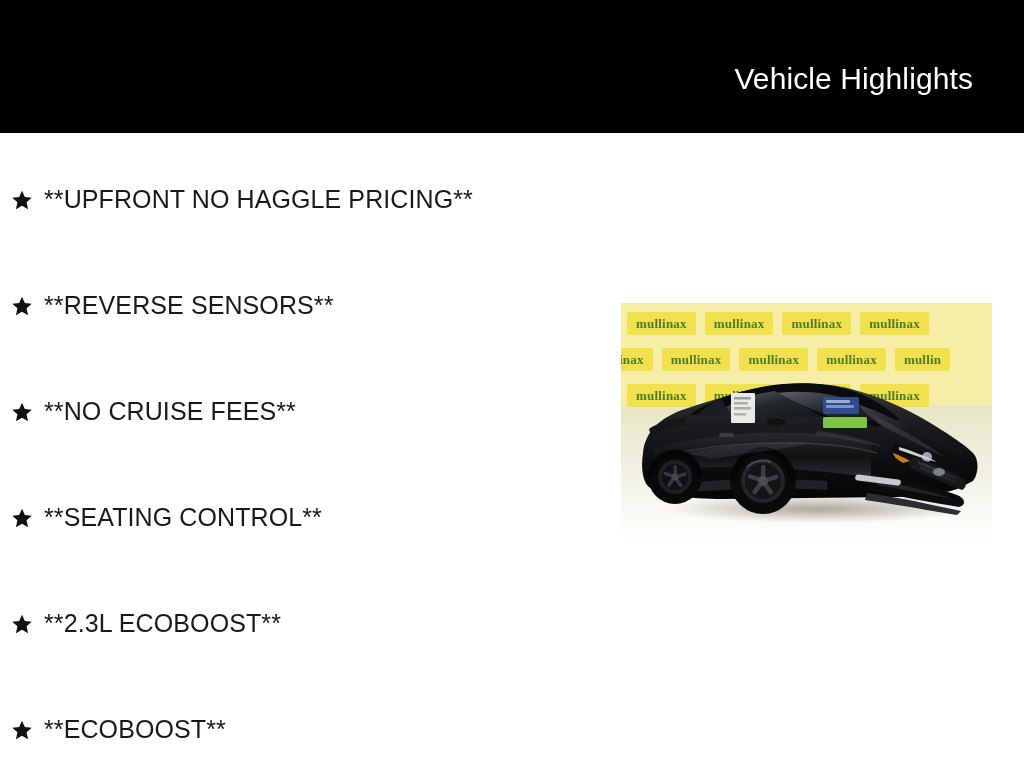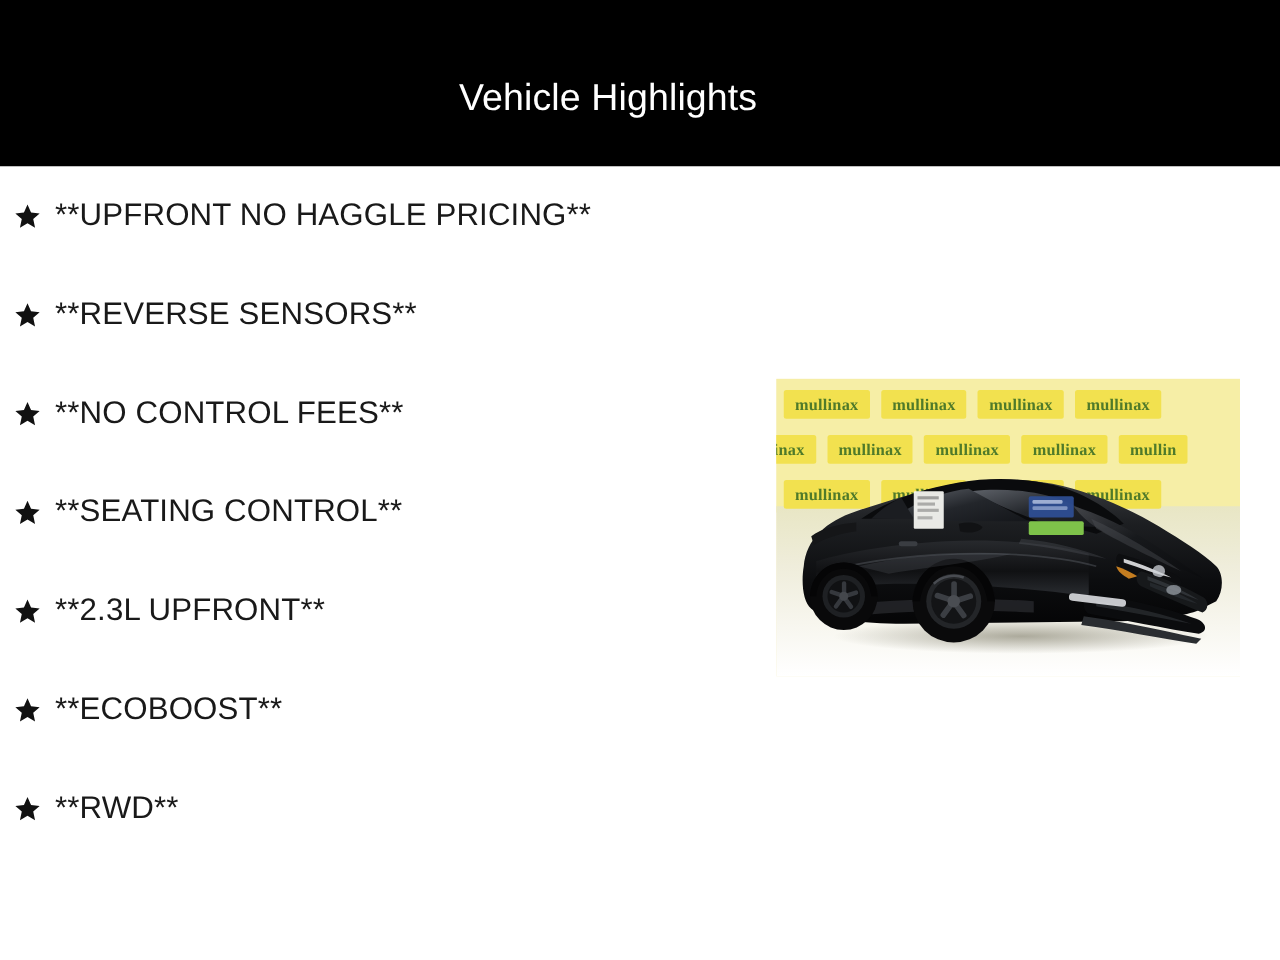--- a/index.html
+++ b/index.html
@@ -9,21 +9,21 @@
     font-family:"Liberation Sans", sans-serif;
     overflow:hidden;
   }
   .page { position:relative; width:1024px; height:768px; background:#ffffff; }
 
   
   .header-banner {
     position:absolute; left:0; top:0;
     width:1024px; height:133px;
     background:#000000;
-    display:flex; align-items:center; justify-content:center;
+    display:flex; align-items:center; justify-content:flex-end;
   }
   .header-title {
     color:#ffffff;
     font-size:30px;
     font-weight:400;
     letter-spacing:0.1px;
     padding-right:51px;
     padding-top:24px;
     white-space:nowrap;
   }
@@ -32,20 +32,21 @@
   .highlights-list {
     position:absolute; left:0; top:133px;
     width:620px;
     list-style:none;
   }
   .highlight-item {
     display:flex;
     align-items:center;
     height:79px;
     padding-left:11px;
+    margin-top:27px;
   }
   .star-icon {
     flex:0 0 auto;
     width:22px; height:22px;
     margin-right:11px;
     display:block;
     color:#111111;
   }
   .star-icon svg { display:block; width:22px; height:22px; }
   .highlight-label {
@@ -134,40 +135,40 @@
       </span>
       <span class="highlight-label">**REVERSE SENSORS**</span>
     </li>
 
     <li class="highlight-item">
       <span class="star-icon">
         <svg viewBox="0 0 24 24" aria-hidden="true">
             <polygon fill="currentColor" points="12,1.8 15.1,8.7 22.6,9.5 17,14.5 18.6,22 12,18.2 5.4,22 7,14.5 1.4,9.5 8.9,8.7"></polygon>
           </svg>
       </span>
-      <span class="highlight-label">**NO CONTROL FEES**</span>
+      <span class="highlight-label">**NO CRUISE FEES**</span>
     </li>
 
 
     <li class="highlight-item">
       <span class="star-icon">
         <svg viewBox="0 0 24 24" aria-hidden="true">
             <polygon fill="currentColor" points="12,1.8 15.1,8.7 22.6,9.5 17,14.5 18.6,22 12,18.2 5.4,22 7,14.5 1.4,9.5 8.9,8.7"></polygon>
           </svg>
       </span>
       <span class="highlight-label">**SEATING CONTROL**</span>
     </li>
 
     <li class="highlight-item">
       <span class="star-icon">
         <svg viewBox="0 0 24 24" aria-hidden="true">
             <polygon fill="currentColor" points="12,1.8 15.1,8.7 22.6,9.5 17,14.5 18.6,22 12,18.2 5.4,22 7,14.5 1.4,9.5 8.9,8.7"></polygon>
           </svg>
       </span>
-      <span class="highlight-label">**2.3L UPFRONT**</span>
+      <span class="highlight-label">**2.3L ECOBOOST**</span>
     </li>
 
     <li class="highlight-item">
       <span class="star-icon">
         <svg viewBox="0 0 24 24" aria-hidden="true">
             <polygon fill="currentColor" points="12,1.8 15.1,8.7 22.6,9.5 17,14.5 18.6,22 12,18.2 5.4,22 7,14.5 1.4,9.5 8.9,8.7"></polygon>
           </svg>
       </span>
       <span class="highlight-label">**ECOBOOST**</span>
     </li>

